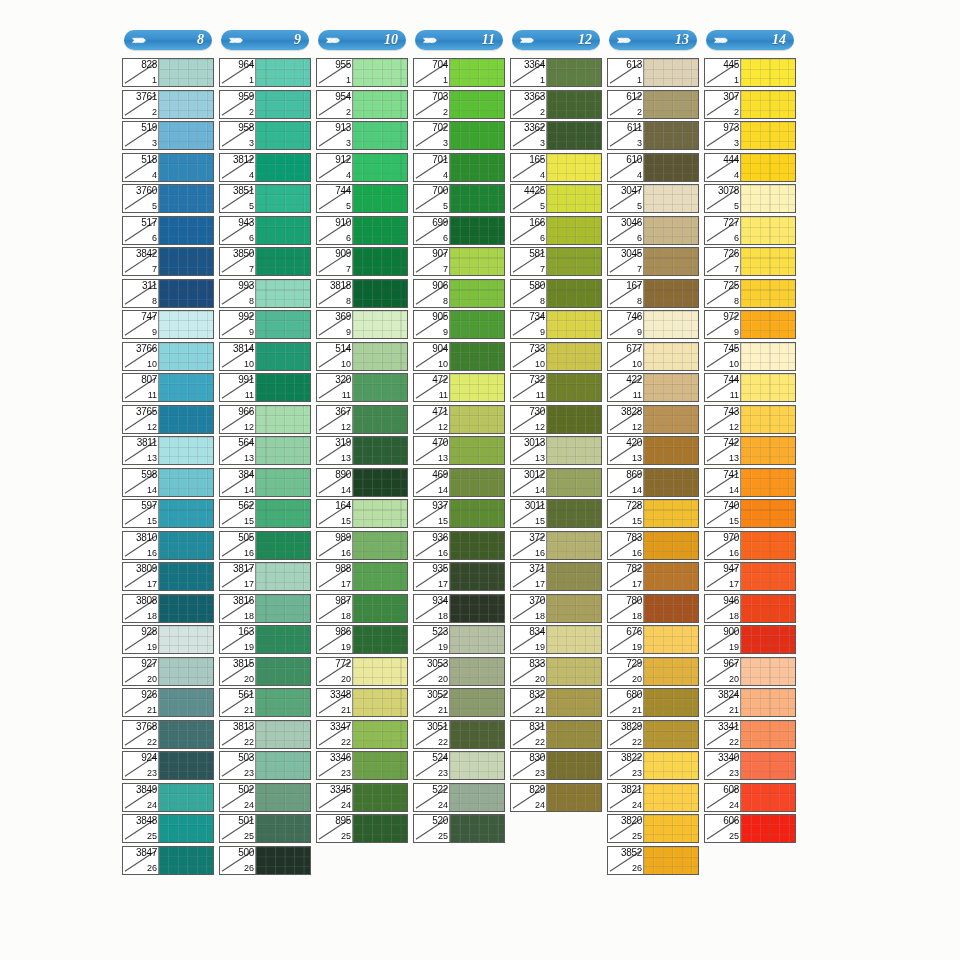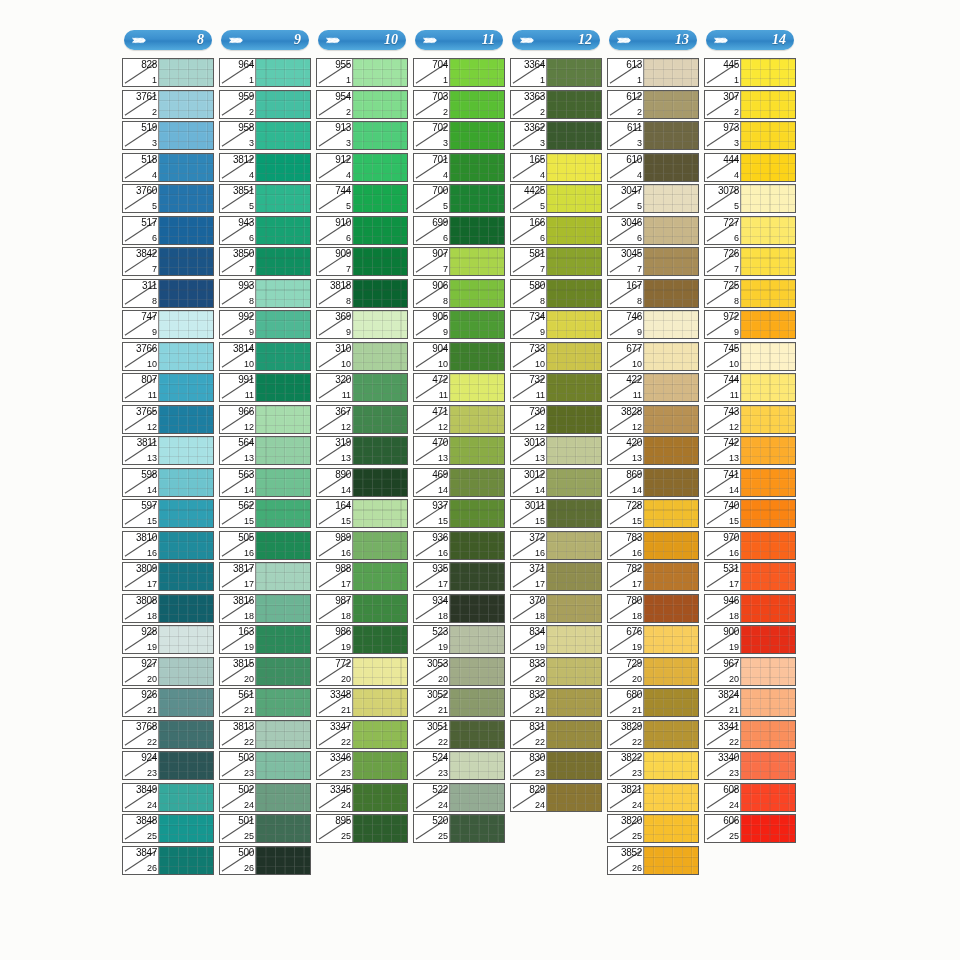--- a/index.html
+++ b/index.html
@@ -604,21 +604,21 @@
           </div>
           <div class="chip" style="background-color: rgb(146, 207, 164);"></div>
         </div>
         <div class="swatch">
           <div class="labelbox">
             <div class="slash">
               <svg viewBox="0 0 36 29" preserveAspectRatio="none">
                 <line x1="2" y1="26" x2="34" y2="4" stroke="#555" stroke-width="1.1"></line>
               </svg>
             </div>
-            <div class="code">563</div>
+            <div class="code">384</div>
             <div class="idx">14</div>
           </div>
           <div class="chip" style="background-color: rgb(111, 193, 146);"></div>
         </div>
         <div class="swatch">
           <div class="labelbox">
             <div class="slash">
               <svg viewBox="0 0 36 29" preserveAspectRatio="none">
                 <line x1="2" y1="26" x2="34" y2="4" stroke="#555" stroke-width="1.1"></line>
               </svg>
@@ -874,21 +874,21 @@
           </div>
           <div class="chip" style="background-color: rgb(214, 238, 193);"></div>
         </div>
         <div class="swatch">
           <div class="labelbox">
             <div class="slash">
               <svg viewBox="0 0 36 29" preserveAspectRatio="none">
                 <line x1="2" y1="26" x2="34" y2="4" stroke="#555" stroke-width="1.1"></line>
               </svg>
             </div>
-            <div class="code">310</div>
+            <div class="code">514</div>
             <div class="idx">10</div>
           </div>
           <div class="chip" style="background-color: rgb(169, 207, 155);"></div>
         </div>
         <div class="swatch">
           <div class="labelbox">
             <div class="slash">
               <svg viewBox="0 0 36 29" preserveAspectRatio="none">
                 <line x1="2" y1="26" x2="34" y2="4" stroke="#555" stroke-width="1.1"></line>
               </svg>
@@ -2182,21 +2182,21 @@
           </div>
           <div class="chip" style="background-color: rgb(249, 100, 26);"></div>
         </div>
         <div class="swatch">
           <div class="labelbox">
             <div class="slash">
               <svg viewBox="0 0 36 29" preserveAspectRatio="none">
                 <line x1="2" y1="26" x2="34" y2="4" stroke="#555" stroke-width="1.1"></line>
               </svg>
             </div>
-            <div class="code">531</div>
+            <div class="code">947</div>
             <div class="idx">17</div>
           </div>
           <div class="chip" style="background-color: rgb(248, 90, 33);"></div>
         </div>
         <div class="swatch">
           <div class="labelbox">
             <div class="slash">
               <svg viewBox="0 0 36 29" preserveAspectRatio="none">
                 <line x1="2" y1="26" x2="34" y2="4" stroke="#555" stroke-width="1.1"></line>
               </svg>

